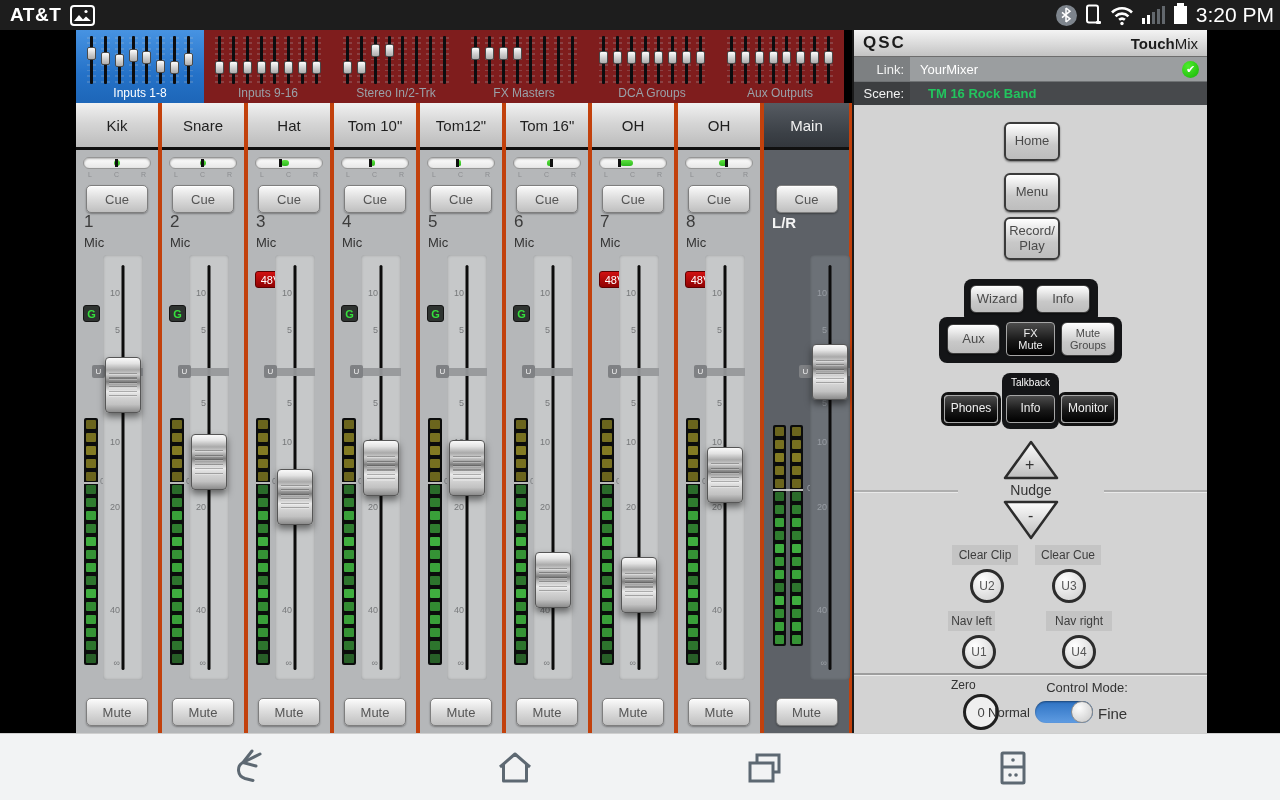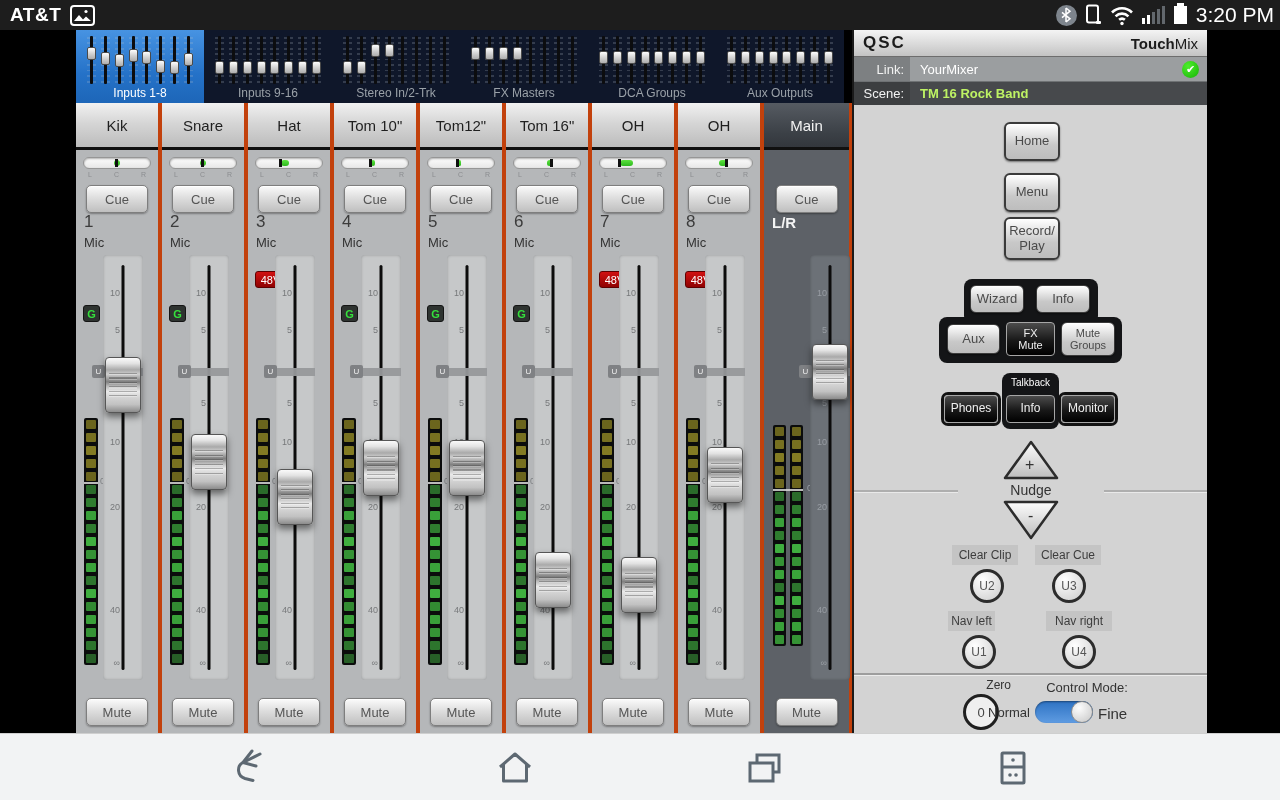--- a/index.html
+++ b/index.html
@@ -17,21 +17,21 @@
   .sigbars{display:flex;align-items:flex-end;gap:2px;height:18px;}
   .sigbars i{display:block;width:3px;background:#62676c;}
   .sigbars i:nth-child(1){height:6px;background:#fff;}
   .sigbars i:nth-child(2){height:9px;background:#fff;}
   .sigbars i:nth-child(3){height:12px;}
   .sigbars i:nth-child(4){height:15px;}
   .sigbars i:nth-child(5){height:18px;}
 
   
   .tabbar{position:absolute;left:0;top:30px;width:852px;height:73px;background:#000;border-bottom:2px solid #000;}
-  .tabstrip{position:absolute;left:76px;top:0;width:768px;height:73px;background:#0f172a;display:flex;}
+  .tabstrip{position:absolute;left:76px;top:0;width:768px;height:73px;background:#7f1d1d;display:flex;}
   .tab{position:relative;width:128px;height:73px;cursor:pointer;}
   .tab.sel{background:linear-gradient(180deg,#4793e2,#2572c8 60%,#1d66b8);}
   .tab-label{position:absolute;left:0;right:0;bottom:3px;text-align:center;font-size:12px;color:#9aa1a8;}
   .tab.sel .tab-label{color:#fff;}
   .mf-row{position:absolute;left:10px;top:6px;width:108px;height:48px;display:flex;justify-content:space-between;}
   .mf{position:relative;width:11px;height:48px;}
   .mf:before{content:"";position:absolute;left:1px;right:1px;top:1px;bottom:1px;background:repeating-linear-gradient(180deg,rgba(185,195,205,.22) 0 1.5px,transparent 1.5px 5.5px);}
   .mf-track{position:absolute;left:4px;top:0;width:3px;height:48px;background:#0c0d0f;border-radius:1px;}
   .mf-knob{position:absolute;left:1px;width:9px;height:13px;background:linear-gradient(180deg,#fdfdfd,#cfcfcf 55%,#aeaeae);border:1px solid #4a4a4a;border-radius:2px;}
 
@@ -79,21 +79,21 @@
   .rpanel{position:absolute;left:852px;top:30px;width:355px;height:703px;background:#d3d3d3;border-left:2px solid #1a1a1a;}
   .rp-head{position:relative;height:27px;background:linear-gradient(180deg,#f4f4f4,#d7d7d7 60%,#c3c3c3);border-bottom:1px solid #6d6d6d;display:flex;align-items:center;justify-content:space-between;padding:0 9px;}
   .qsc{font-size:17px;font-weight:900;letter-spacing:2px;color:#1c1c1c;transform:scaleY(.92);}
   .tm{font-size:15px;color:#1c1c1c;}
   .tm b{font-weight:bold;}
   .rp-link{position:relative;height:25px;background:#9b9ea0;display:flex;align-items:center;border-bottom:1px solid #6f7274;}
   .rp-scene{position:relative;height:23px;background:#47494c;display:flex;align-items:center;}
   .rp-label{width:56px;text-align:right;padding-right:6px;font-size:13px;color:#f2f2f2;background:rgba(70,72,75,.35);align-self:stretch;display:flex;align-items:center;justify-content:flex-end;}
   .rp-scene .rp-label{background:rgba(0,0,0,.15);}
   .rp-linkval{margin-left:10px;font-size:13px;color:#fff;}
-  .rp-sceneval{margin-left:10px;font-size:13px;font-weight:bold;color:#bef264;}
+  .rp-sceneval{margin-left:18px;font-size:13px;font-weight:bold;color:#22c55e;}
   .chk{position:absolute;right:8px;width:17px;height:17px;border-radius:50%;background:radial-gradient(circle at 35% 30%,#4dee2c,#17b206);color:#fff;font-size:11px;display:flex;align-items:center;justify-content:center;}
   .rp-body{position:relative;height:627px;}
   .sbtn{position:absolute;background:linear-gradient(180deg,#fff,#e9e9e9 25%,#c8c8c8 60%,#bdbdbd);border:2px solid #3a3a3a;border-radius:6px;color:#4a4a4a;font-size:13px;line-height:1.12;white-space:pre-line;box-shadow:inset 0 1px 0 #fff,0 1px 2px rgba(0,0,0,.45);cursor:pointer;display:flex;align-items:center;justify-content:center;text-align:center;padding:0;}
   .dbtn{position:absolute;background:linear-gradient(180deg,#4c4c4c,#181818 55%,#000);border:1px solid #a6a6a6;box-shadow:0 0 0 3px #131313;border-radius:4px;color:#efefef;font-size:12px;line-height:1.1;white-space:pre-line;cursor:pointer;display:flex;align-items:center;justify-content:center;text-align:center;padding:0;}
   .cluster{position:absolute;background:#141517;border-radius:8px;}
   .ubtn{position:absolute;width:34px;height:34px;border-radius:50%;background:radial-gradient(circle at 35% 28%,#fff,#d8d8d8 75%,#c4c4c4);border:3px solid #2c2c2c;color:#555;font-size:12px;display:flex;align-items:center;justify-content:center;cursor:pointer;padding:0;}
   .lbl{position:absolute;background:#c4c4c4;color:#3d3d3d;font-size:12px;display:flex;align-items:center;justify-content:center;}
   .txt{position:absolute;color:#333;font-size:13px;}
   .tri{position:absolute;width:58px;height:42px;cursor:pointer;}
   .nline{position:absolute;height:2px;background:#aeaeae;box-shadow:0 1px 0 #e9e9e9;}
@@ -935,21 +935,21 @@
       <div class="lbl" style="left:98px;top:440px;width:66px;height:20px">Clear Clip</div>
       <div class="lbl" style="left:181px;top:440px;width:66px;height:20px">Clear Cue</div>
       <button class="ubtn" style="left:116px;top:464px">U2</button>
       <button class="ubtn" style="left:198px;top:464px">U3</button>
       <div class="lbl" style="left:94px;top:506px;width:47px;height:20px">Nav left</div>
       <div class="lbl" style="left:192px;top:506px;width:66px;height:20px">Nav right</div>
       <button class="ubtn" style="left:108px;top:530px">U1</button>
       <button class="ubtn" style="left:208px;top:530px">U4</button>
 
       <div class="hr" style="top:568px"></div>
-      <div class="txt" style="left:97px;top:573px;width:60px;text-align:right;font-size:12px">Zero</div>
+      <div class="txt" style="left:97px;top:573px;width:60px;text-align:left;font-size:12px">Zero</div>
       <div class="txt" style="left:183px;top:575px;width:100px;text-align:center;font-size:13px">Control Mode:</div>
       <button class="zbtn" style="left:109px;top:589px">0</button>
       <div class="txt" style="left:128px;top:600px;width:48px;text-align:right;font-size:13px">Normal</div>
       <div class="toggle" style="left:181px;top:596px">
           <div class="tknob"></div>
         </div>
       <div class="txt" style="left:244px;top:600px;font-size:15px">Fine</div>
     </div>
   </div>
   <div class="blackcol"></div>

